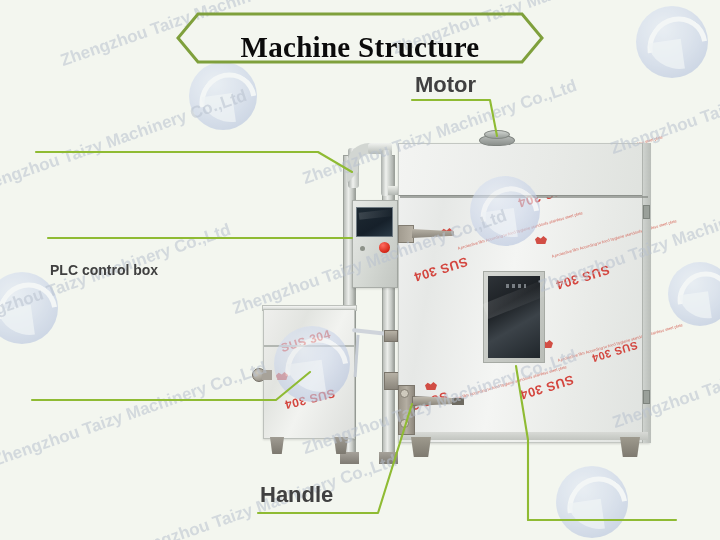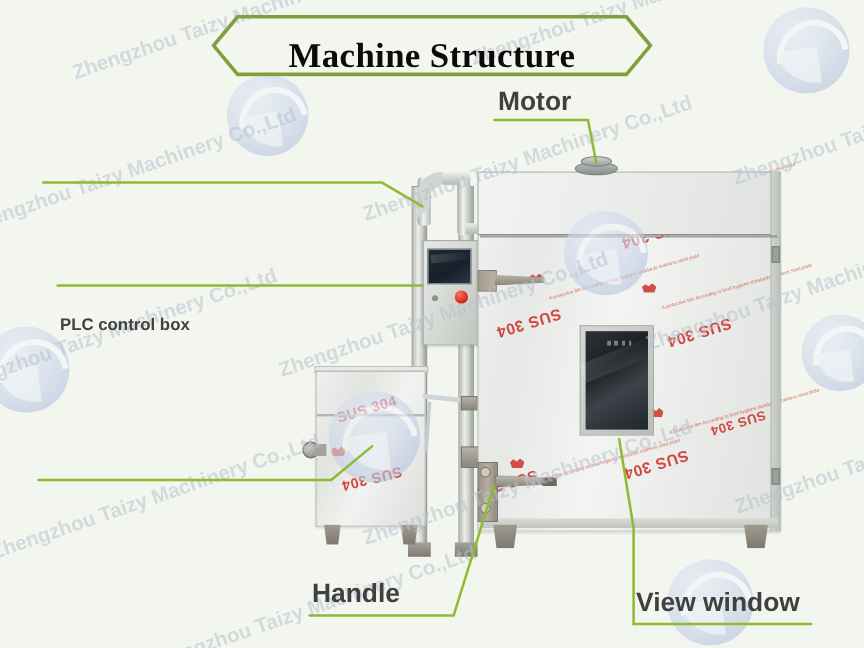--- a/index.html
+++ b/index.html
@@ -501,16 +501,15 @@
     </svg>
 
 
     <div class="lbl" style="left:50px; top:219px; font-size:14px;margin-top:44px;">PLC control box</div>
 
 
     <div class="lbl" style="left:415px; top:73px; font-size:22px;">Motor</div>
 
     <div class="lbl" style="left:260px; top:483px; font-size:22px;">Handle</div>
 
-    <div class="lbl" style="left:530px; top:490px; font-size:22px;">View window</div>
   </div>
 
 </div>
 
 </body></html>

